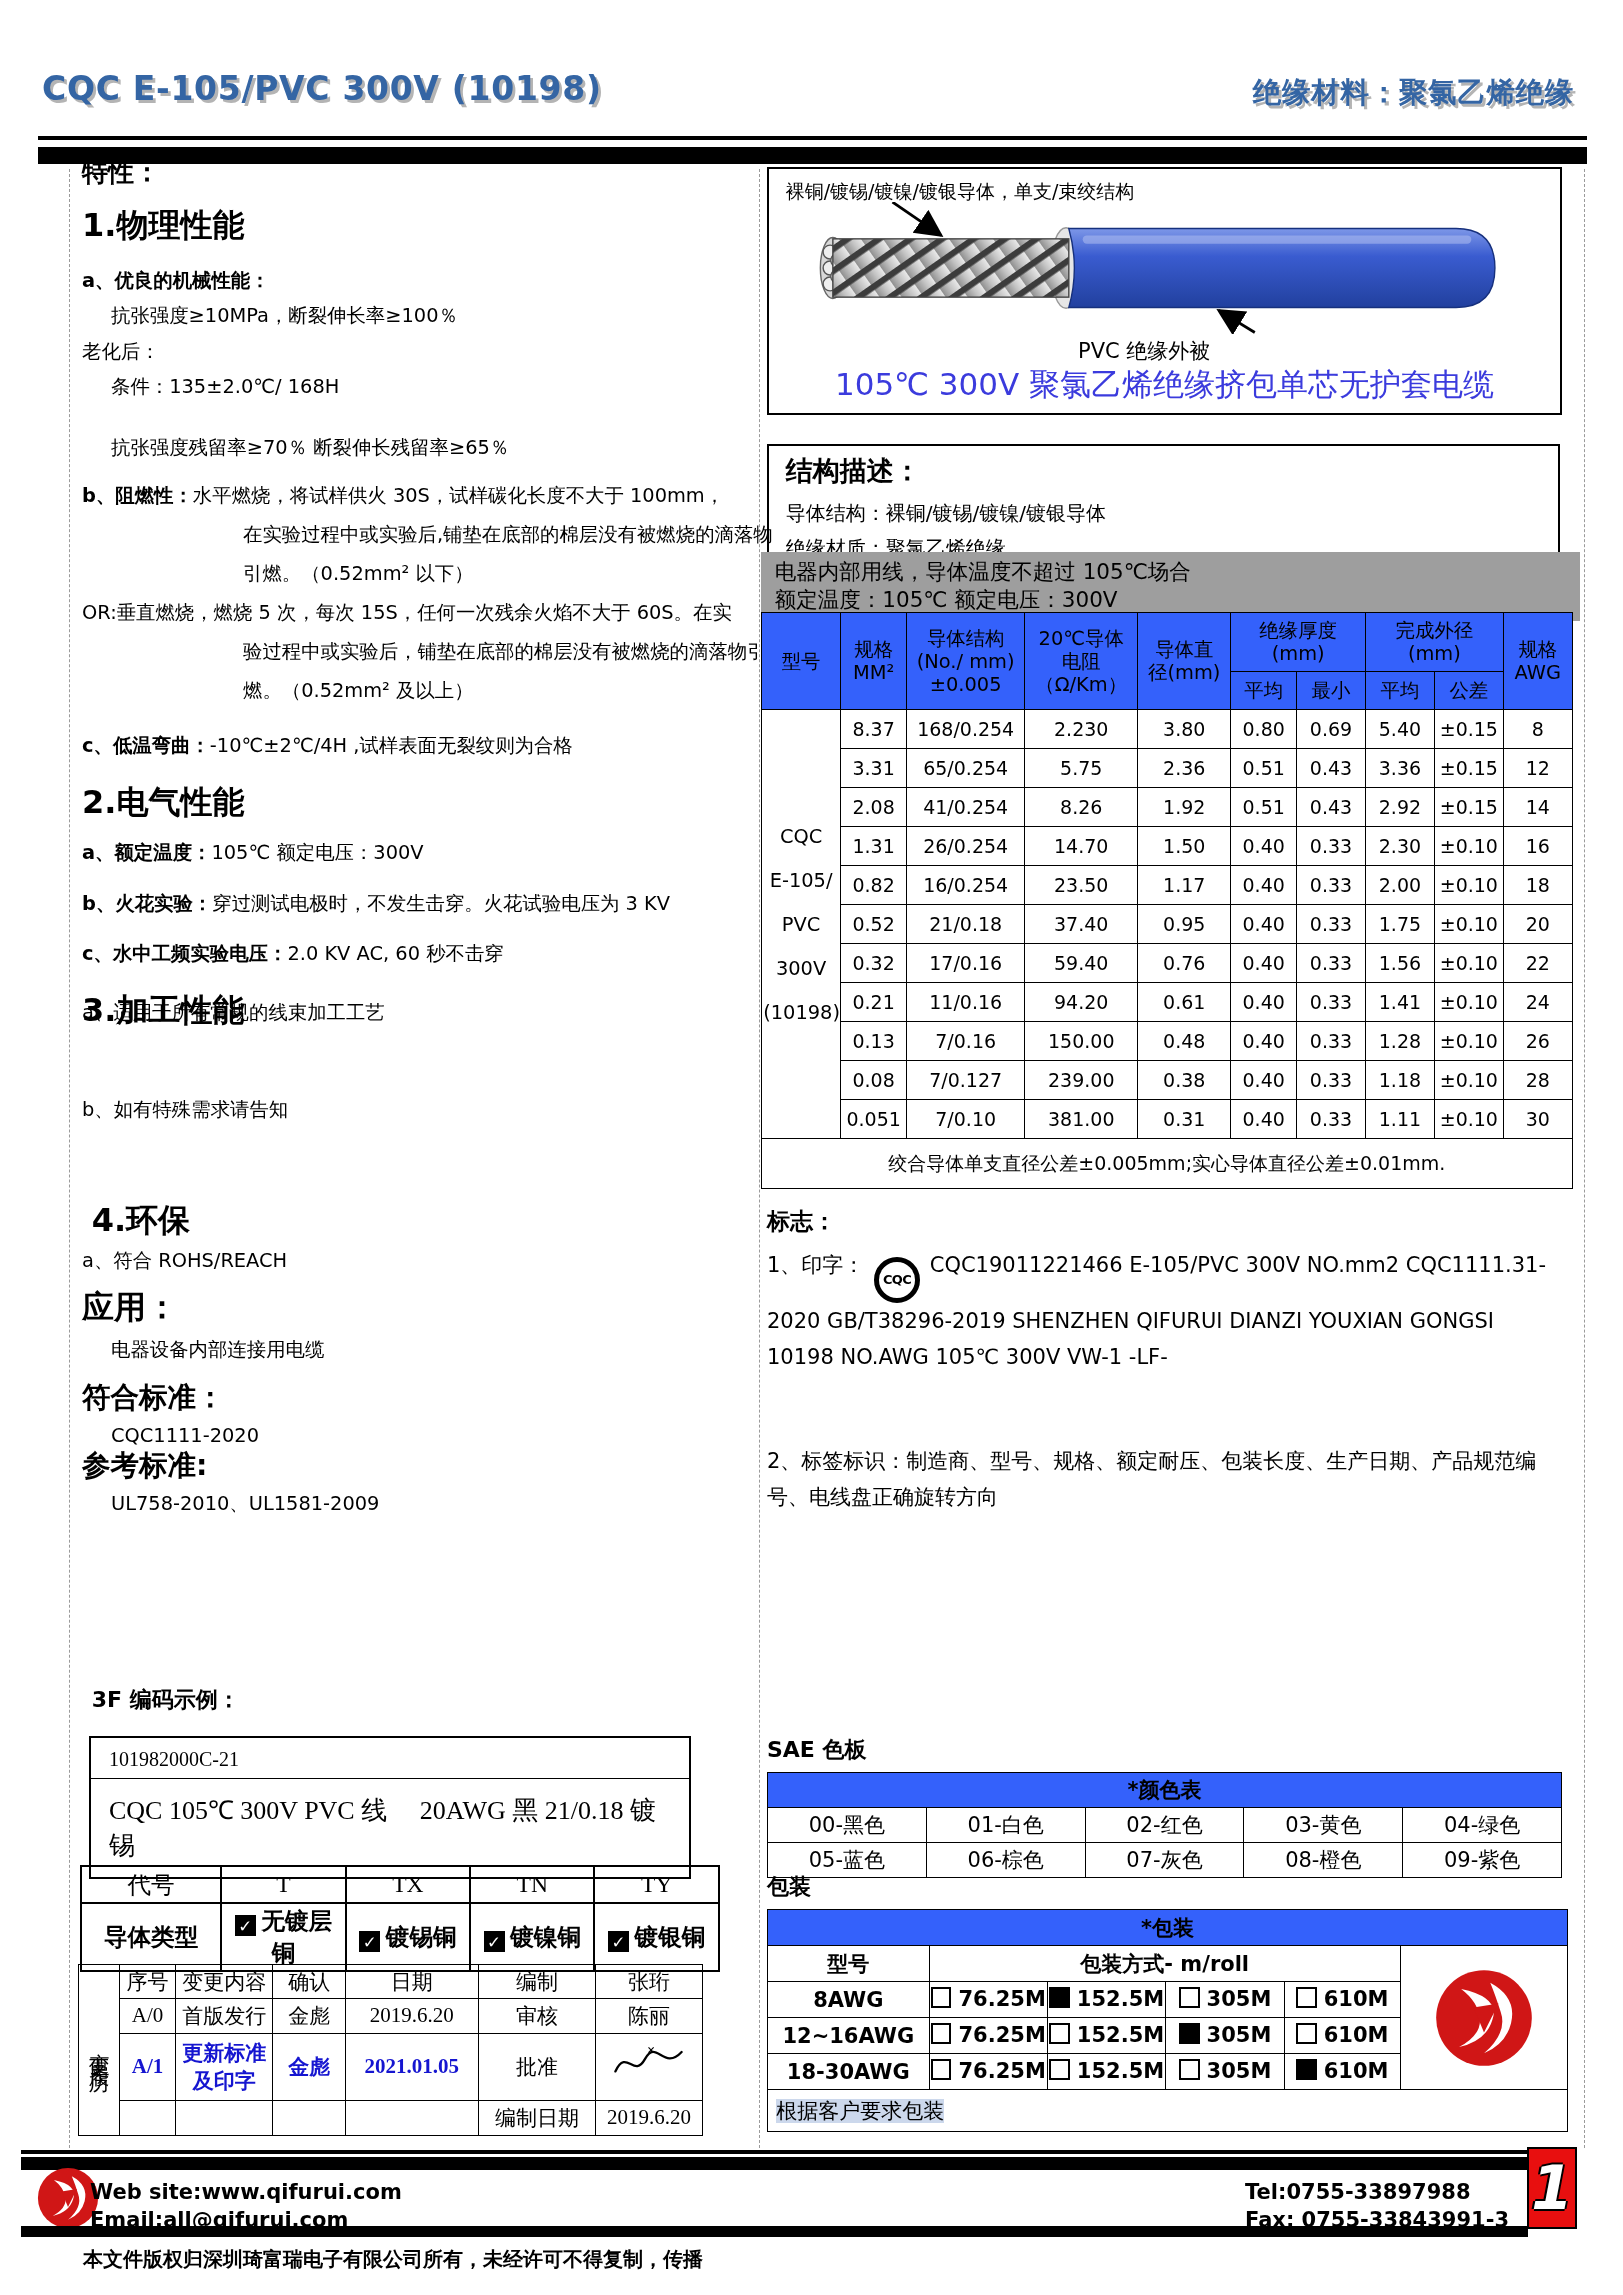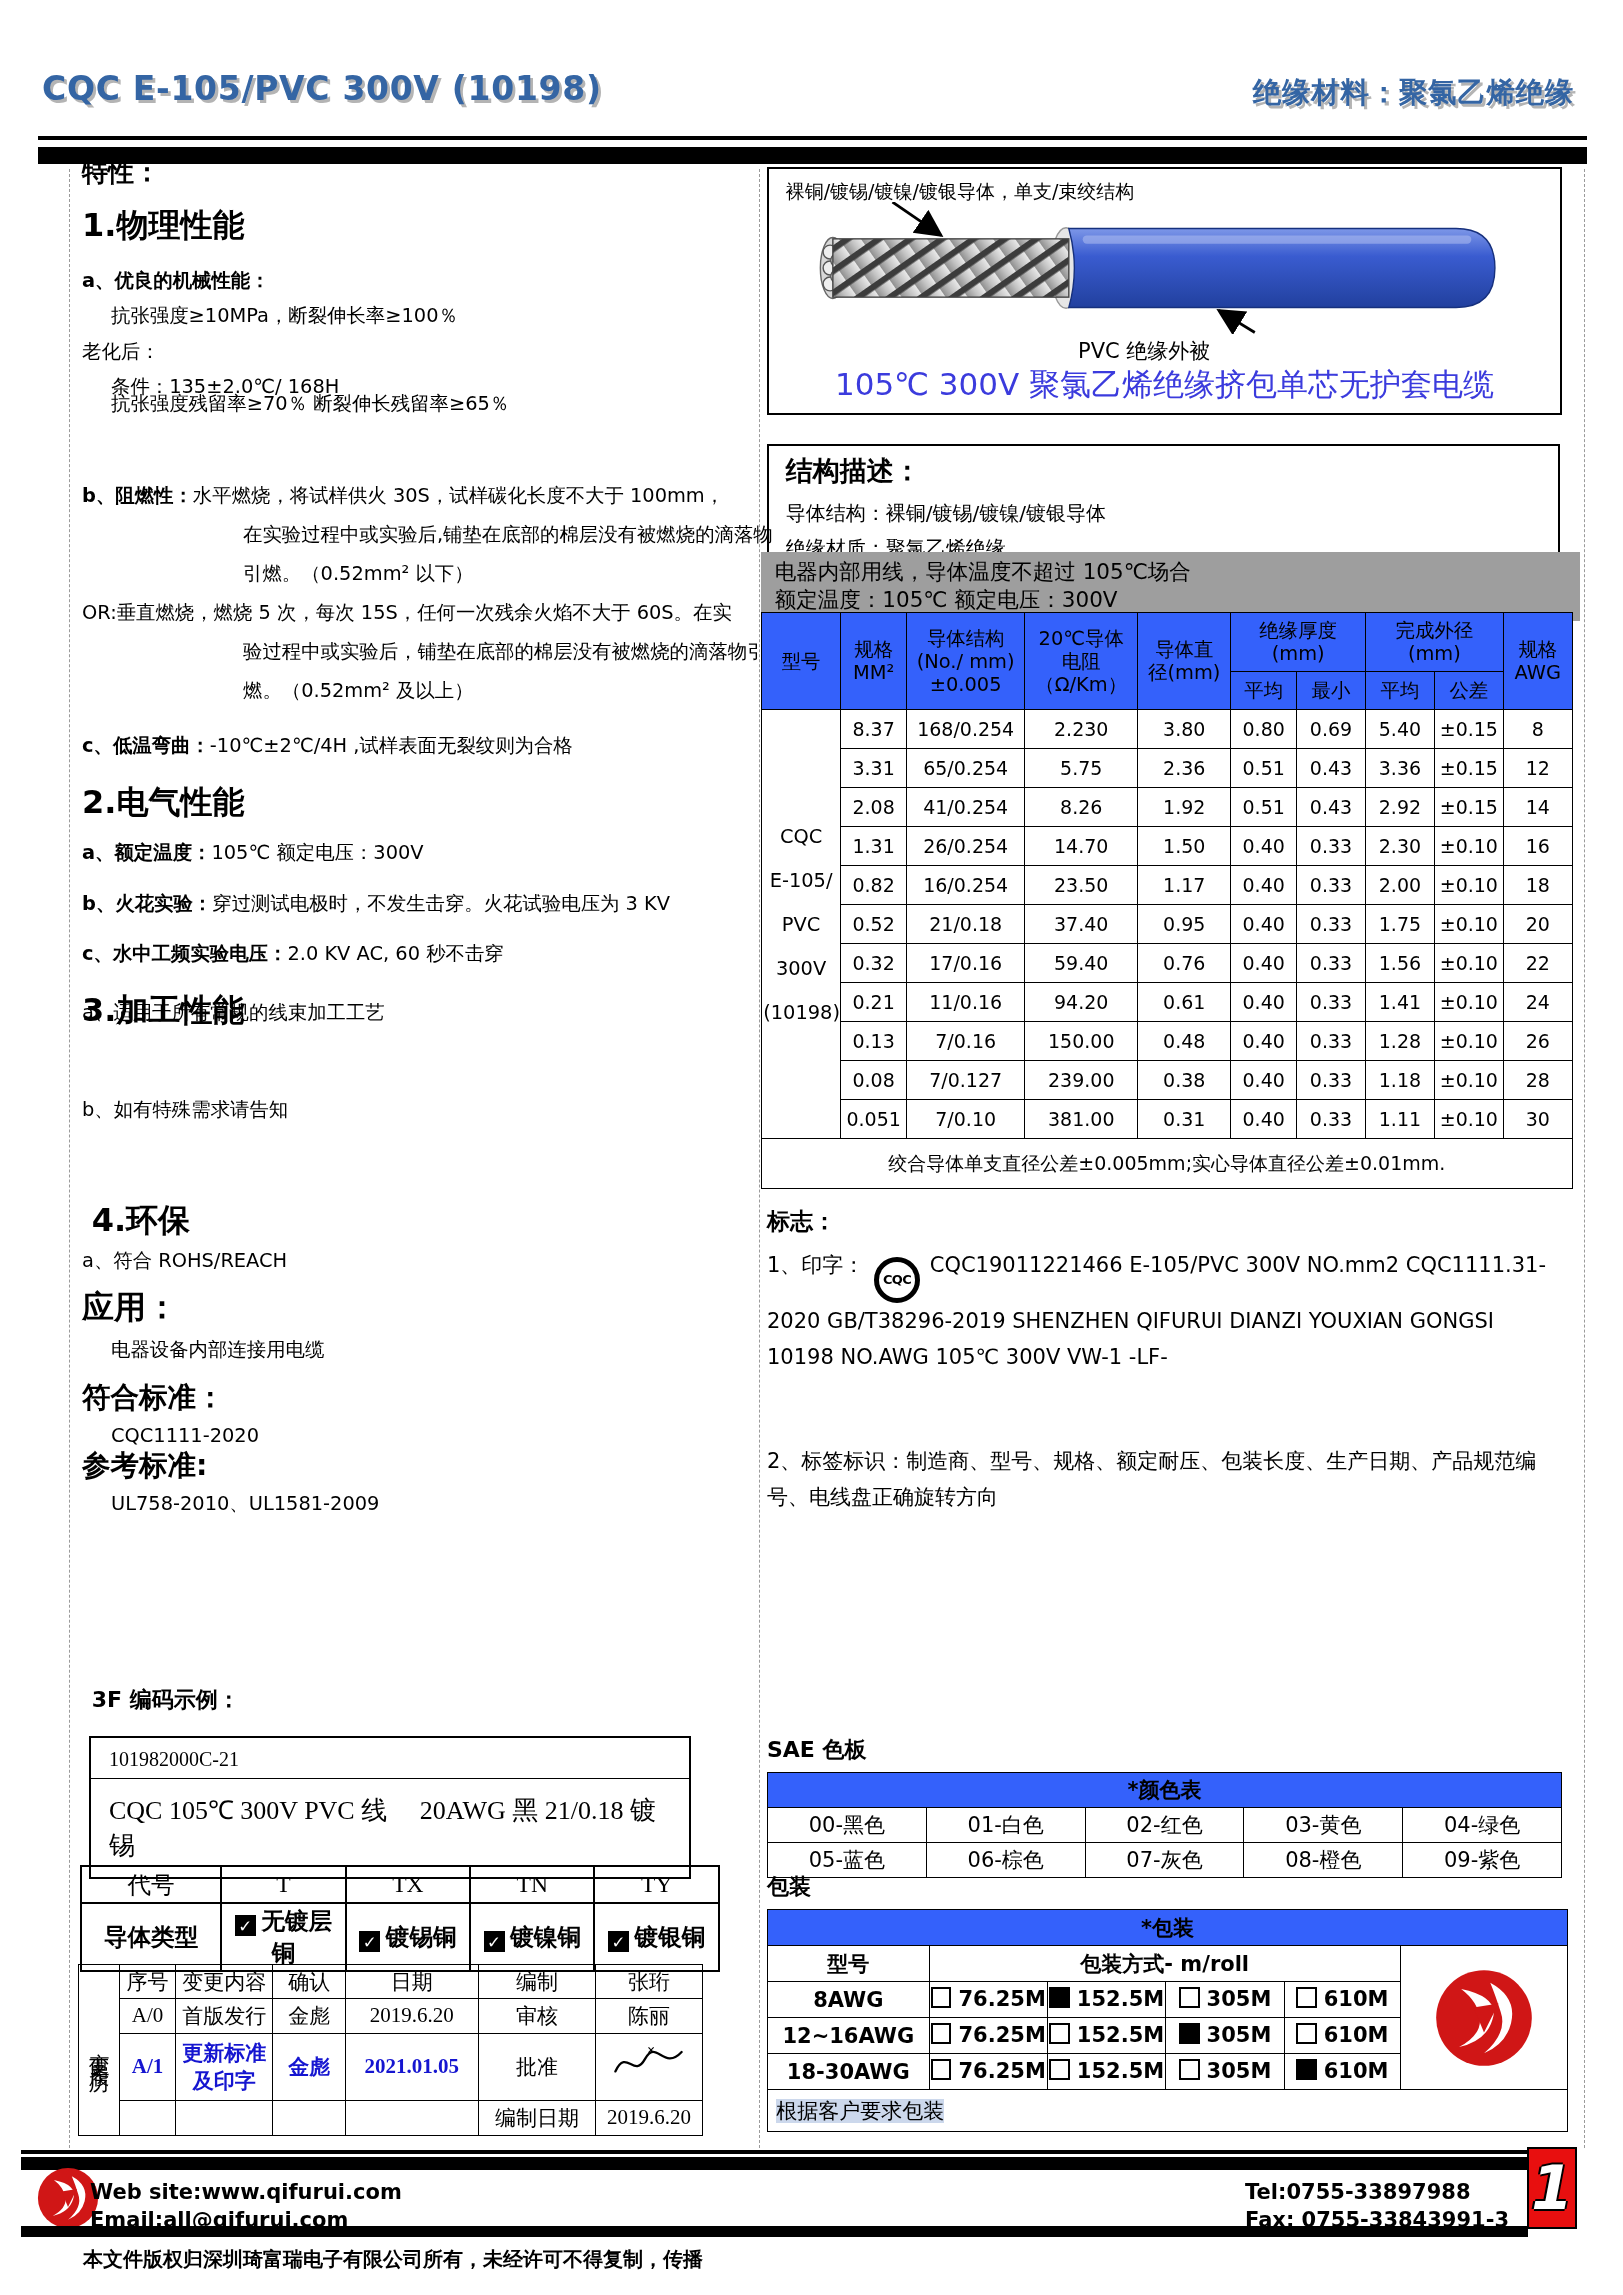--- a/index.html
+++ b/index.html
@@ -103,21 +103,21 @@
   <div class="abs vline" style="left:759px;"></div>
   <div class="abs vline" style="left:1584px;"></div>
 
   <div class="lcol">
     <div class="line h-top" style="top:161px;">特性：</div>
     <div class="line h-num" style="top:214px;">1.物理性能</div>
     <div class="line lbl" style="top:269px;">a、优良的机械性能：</div>
     <div class="line ind1" style="top:304px;">抗张强度≥10MPa，断裂伸长率≥100％</div>
     <div class="line" style="top:340px;">老化后：</div>
     <div class="line ind1" style="top:375px;">条件：135±2.0℃/ 168H</div>
-    <div class="line ind1" style="top:392px;">抗张强度残留率≥70％  断裂伸长残留率≥65％</div>
+    <div class="line ind1" style="top:436px;">抗张强度残留率≥70％  断裂伸长残留率≥65％</div>
     <div class="line" style="top:484px;"><span class="lbl">b、阻燃性：</span><span>水平燃烧，将试样供火 30S，试样碳化长度不大于 100mm，</span></div>
     <div class="line ind2" style="top:523px;">在实验过程中或实验后,铺垫在底部的棉层没有被燃烧的滴落物</div>
     <div class="line ind2" style="top:562px;">引燃。（0.52mm² 以下）</div>
     <div class="line" style="top:601px;">OR:垂直燃烧，燃烧 5 次，每次 15S，任何一次残余火焰不大于 60S。在实</div>
     <div class="line ind2" style="top:640px;">验过程中或实验后，铺垫在底部的棉层没有被燃烧的滴落物引</div>
     <div class="line ind2" style="top:679px;">燃。（0.52mm² 及以上）</div>
     <div class="line" style="top:734px;"><span class="lbl">c、低温弯曲：</span><span>-10℃±2℃/4H ,试样表面无裂纹则为合格</span></div>
     <div class="line h-num" style="top:791px;">2.电气性能</div>
     <div class="line" style="top:841px;"><span class="lbl">a、额定温度：</span><span>105℃   额定电压：300V</span></div>
     <div class="line" style="top:892px;"><span class="lbl">b、火花实验：</span><span>穿过测试电极时，不发生击穿。火花试验电压为 3 KV</span></div>

